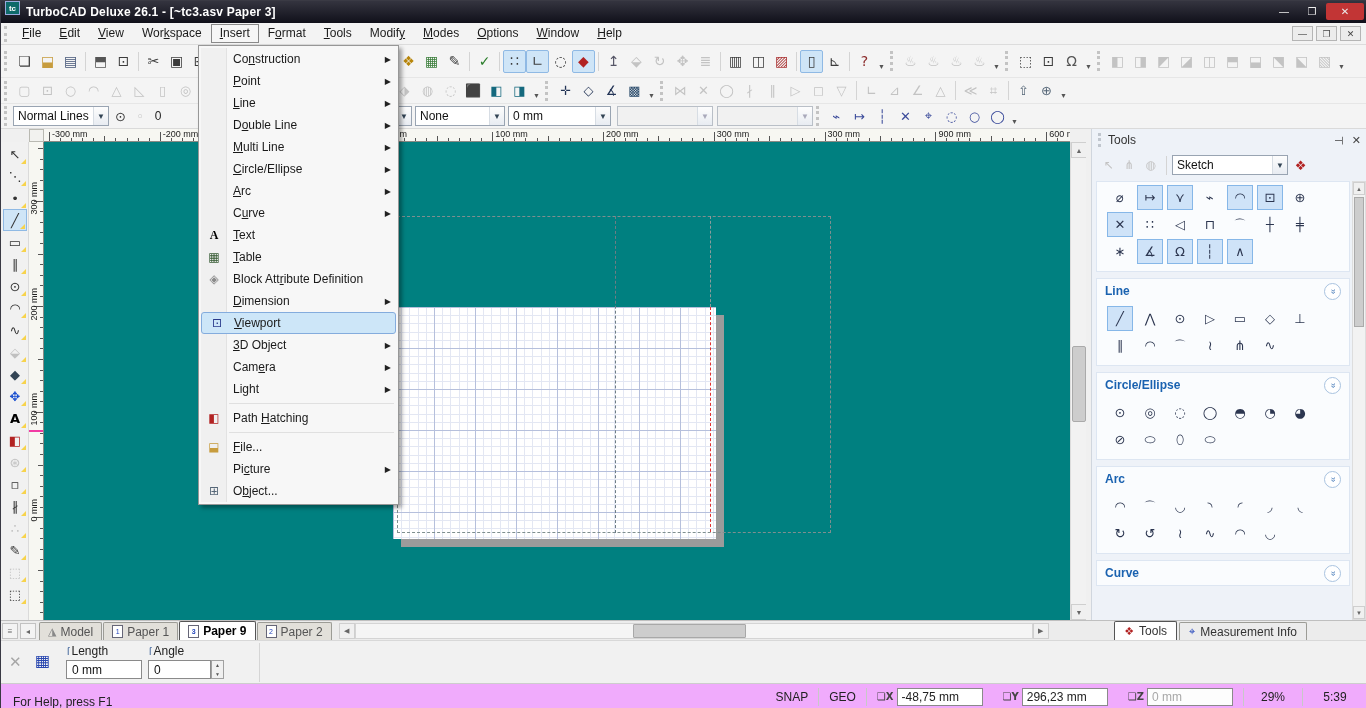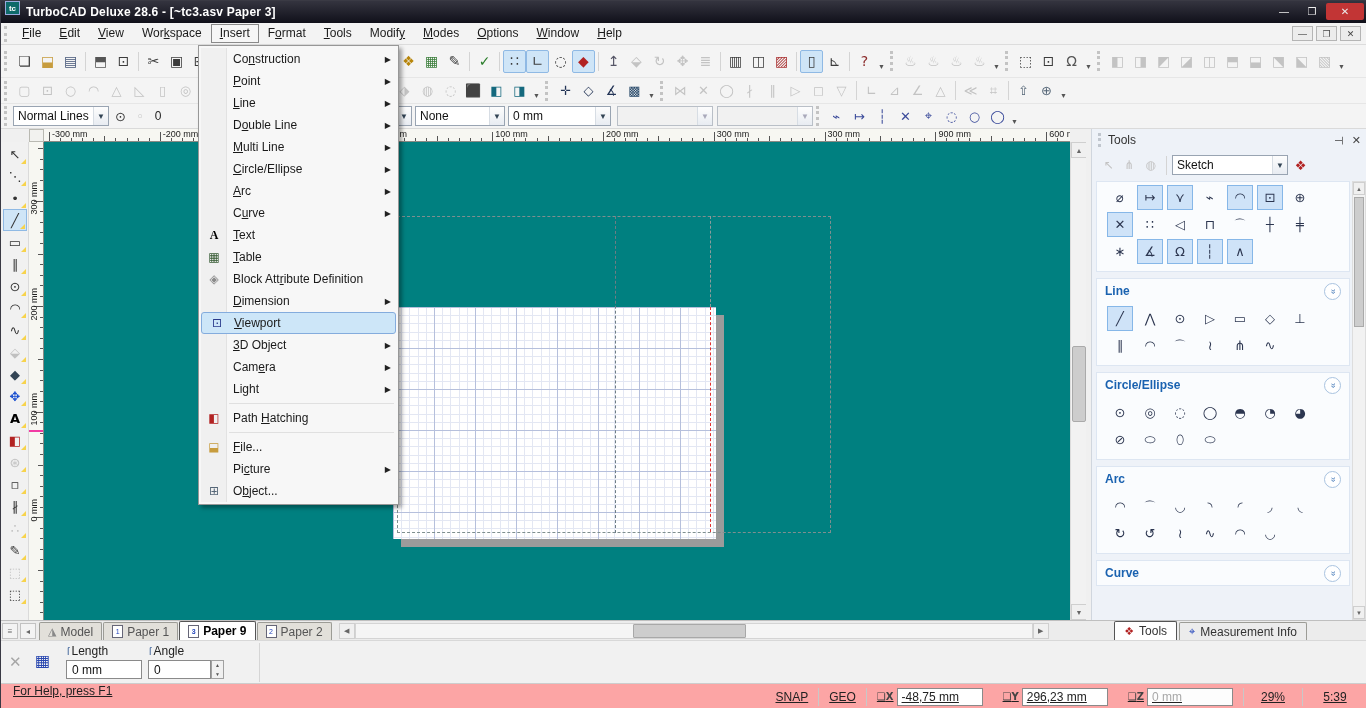--- a/index.html
+++ b/index.html
@@ -175,39 +175,39 @@
   .fieldlock { color:#4a6da0; font-size:11px; margin-right:2px; }
   .fieldlabel { position:absolute; top:3px; font-size:12px; color:#222; }
   .fieldbox { position:absolute; top:19px; height:19px; background:#fff; border:1px solid #8a8a8a;
     font-size:12px; color:#111; display:flex; align-items:center; padding-left:5px; }
   #spinner { position:absolute; left:210px; top:19px; width:13px; height:19px; border:1px solid #a0a0a0;
     background:#f0f0f0; display:flex; flex-direction:column; }
   #spinner span { flex:1; font-size:5px; color:#555; display:flex; align-items:center; justify-content:center; }
   #insp-div { position:absolute; left:258px; top:2px; width:1px; height:39px; background:#d5d5d5; }
 
   
-  #statusbar { position:absolute; left:0; top:682px; width:1366px; height:26px; background:#fca5a5;
-    border-top:1px solid #cdcdcd; display:flex; align-items:flex-start; font-size:12px; color:#222;text-decoration:underline; }
+  #statusbar { position:absolute; left:0; top:682px; width:1366px; height:26px; background:#f0abfc;
+    border-top:1px solid #cdcdcd; display:flex; align-items:flex-end; font-size:12px; color:#222; }
   #statushelp { margin-left:12px; }
   #statusright { margin-left:auto; display:flex; align-items:center; height:100%; }
   .scell { padding:0 10px; display:flex; align-items:center; height:100%; }
   .ssep { width:1px; height:18px; background:#c8c8c8; }
   .coordico { font-family:"DejaVu Sans",sans-serif; font-size:10px; color:#444; margin-right:3px; }
   .coordfield { width:86px; height:18px; background:#fff; border:1px solid #8a8a8a; display:flex;
     align-items:center; padding-left:4px; font-size:12px; }
   .coordfield.dis { color:#a8a8a8; background:#fdfdfd; }
 </style>
 </head>
 <body>
 
 <div id="app">
 
   <div id="titlebar">
     <span class="appico">tc</span>
-    <span class="ttl">TurboCAD Deluxe 28.6 - [~tc3.asv Paper 3]</span>
+    <span class="ttl">TurboCAD Deluxe 26.1 - [~tc3.asv Paper 3]</span>
     <span id="wincontrols">
       <span class="wbtn">—</span>
       <span class="wbtn">❐</span>
       <span class="wbtn close">✕</span>
     </span>
   </div>
 
   <div id="menubar">
     <span class="hdl"></span>
     <span id="menubar-items" style="display: flex;">

